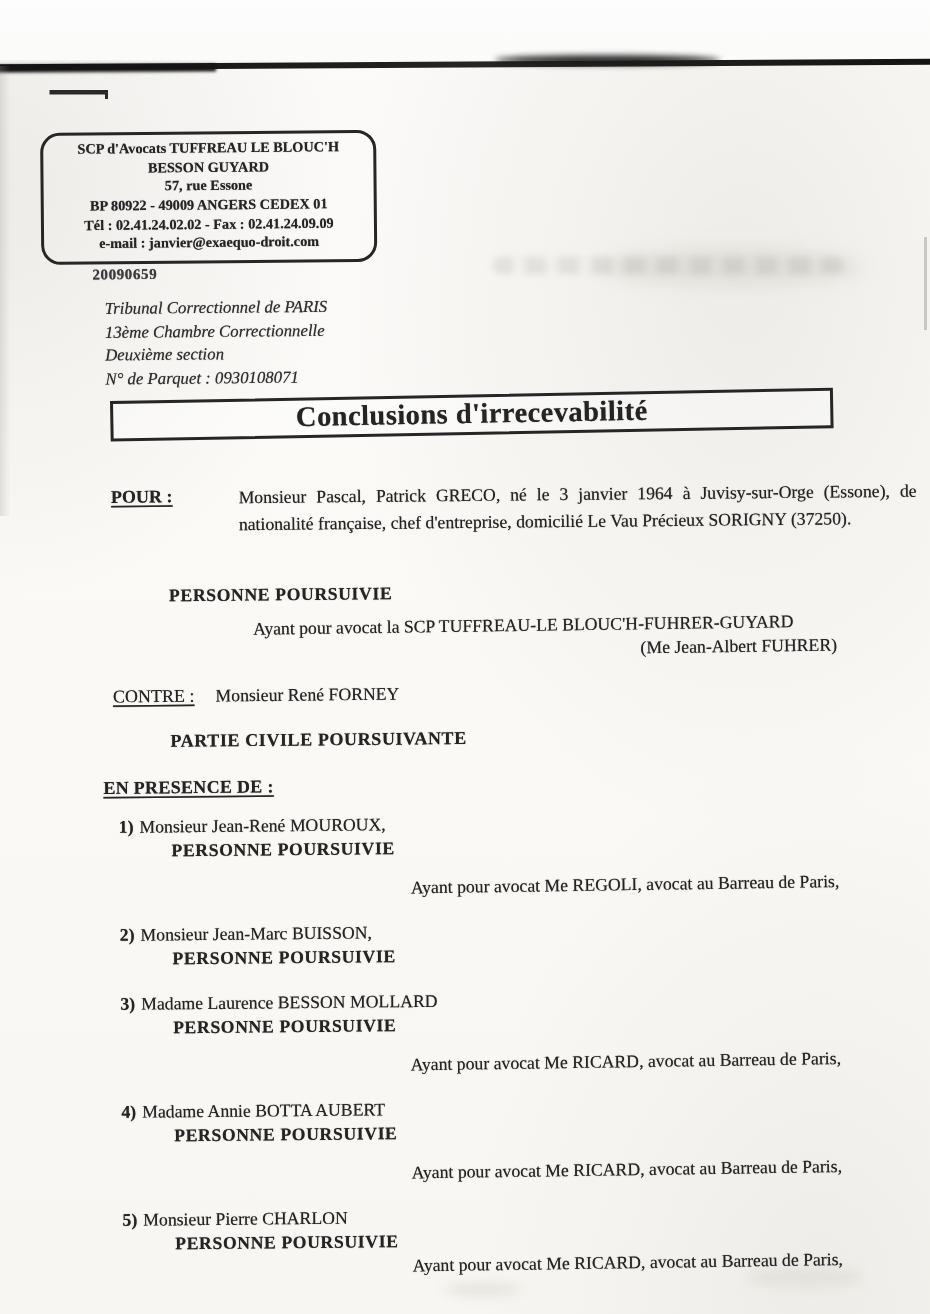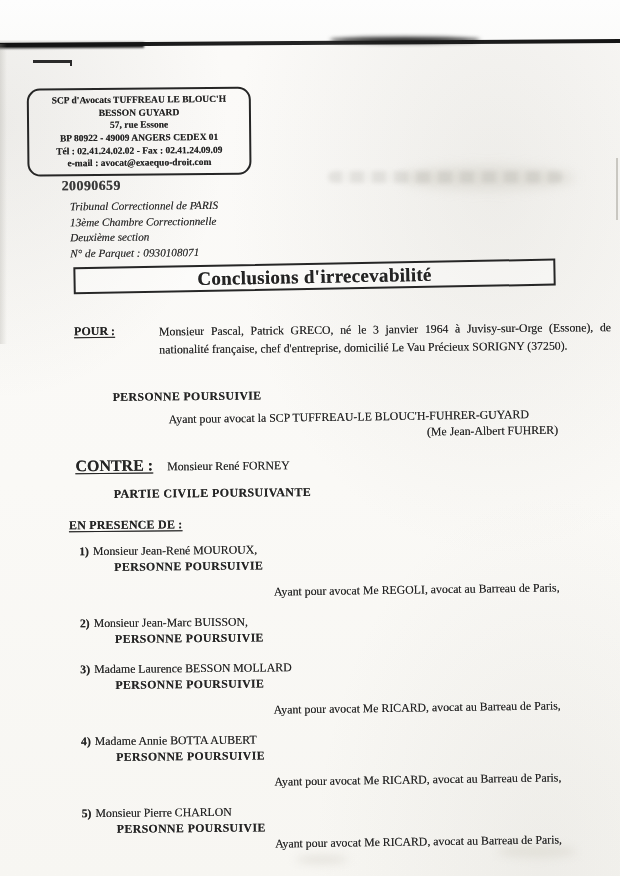--- a/index.html
+++ b/index.html
@@ -46,21 +46,21 @@
   
   .content { position:absolute; left:0; top:0; width:620px; height:876px;
     transform:rotate(-0.55deg); transform-origin:310px 430px; }
 
   .letterhead-box { position:absolute; left:30px; top:86px; width:224px; height:88px;
     border:2px solid #262626; border-radius:13px; box-sizing:border-box;
     display:flex; flex-direction:column; justify-content:center; align-items:center;
     padding:3px 4px; text-align:center; }
   .letterhead-box div { font-weight:bold; font-size:9.5px; line-height:12.6px; white-space:nowrap; }
 
-  .ref-number { position:absolute; left:64px; top:176px; font-size:14px; font-weight:bold;
+  .ref-number { position:absolute; left:64px; top:176px; font-size:10px; font-weight:bold;
     letter-spacing:0.4px; color:#3a3a3a; }
 
   .court-block { position:absolute; left:72px; top:197px; font-style:italic;
     font-size:11.2px; line-height:15.6px; color:#2e2e2e; }
 
   .title-box { position:absolute; left:75px; top:263px; width:482px; height:27px;
     border:2px solid #262626; box-sizing:border-box; transform:rotate(-0.5deg);
     display:flex; align-items:center; justify-content:center; background:rgba(255,255,255,0.35); }
   .title-box .title { font-size:19px; font-weight:bold; letter-spacing:0.3px; }
 
@@ -70,21 +70,21 @@
   .pour-label { flex:0 0 85px; font-weight:bold; font-size:12px; }
   .pour-text { flex:1; text-align:justify; line-height:17.6px; }
 
   .pour-status { position:absolute; left:113px; top:388px; font-weight:bold; font-size:11.8px; letter-spacing:0.4px; }
 
   .pour-counsel { position:absolute; left:140px; top:410px; width:418px; font-size:11.8px; transform:rotate(-0.25deg); }
   .pour-counsel .l1 { text-align:center; }
   .pour-counsel .l2 { text-align:right; margin-top:1px; }
 
   .contre-row { position:absolute; left:75px; top:455px; display:flex; gap:14px; font-size:11.8px; align-items:baseline; }
-  .contre-label { font-weight:bold; font-size:16px; }
+  .contre-label { font-weight:normal; font-size:12px; }
   .contre-status { position:absolute; left:113px; top:485px; font-weight:bold; font-size:12px; letter-spacing:0.4px; }
 
   .presence-label { position:absolute; left:68px; top:516px; font-weight:bold; font-size:12px; letter-spacing:0.2px; }
 
   .parties { position:absolute; left:78px; top:541px; width:480px; font-size:11.8px; line-height:16px; }
   .party { margin-top:14px; }
   .party:first-child { margin-top:0; }
   .party-num { font-weight:bold; margin-right:4px; }
   .party-status { font-weight:bold; margin-left:35px; letter-spacing:0.4px; }
   .party-counsel { text-align:right; margin-top:10px; transform:rotate(-0.3deg); }
@@ -108,21 +108,21 @@
   <div class="left-edge-shade"></div>
 
   <div class="content">
 
     <div class="letterhead-box txt">
       <div>SCP d'Avocats TUFFREAU LE BLOUC'H</div>
       <div>BESSON GUYARD</div>
       <div>57, rue Essone</div>
       <div>BP 80922 - 49009 ANGERS CEDEX 01</div>
       <div>Tél : 02.41.24.02.02 - Fax : 02.41.24.09.09</div>
-      <div>e-mail : avocat@exaequo-droit.com</div>
+      <div>e-mail : janvier@exaequo-droit.com</div>
     </div>
     <div class="ref-number txt">20090659</div>
 
     <div class="court-block txt">
       <div>Tribunal Correctionnel de PARIS</div>
       <div>13ème Chambre Correctionnelle</div>
       <div>Deuxième section</div>
       <div>N° de Parquet : 0930108071</div>
     </div>
 

